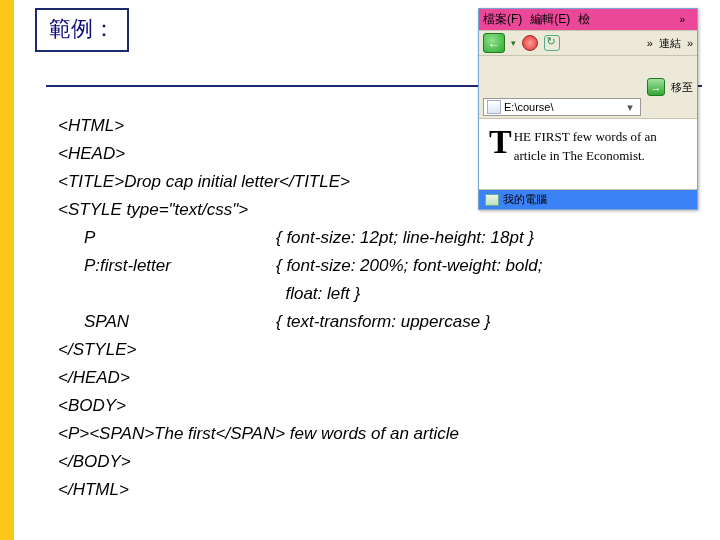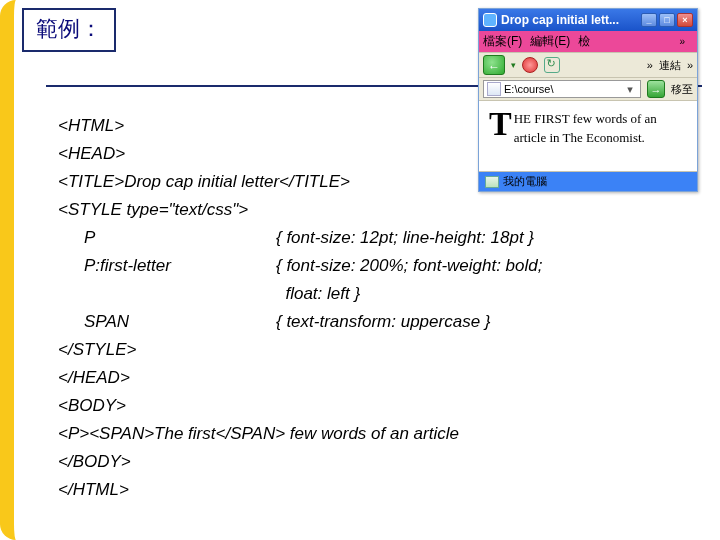--- a/index.html
+++ b/index.html
@@ -1,22 +1,21 @@
 <!DOCTYPE html>
 <html><head>
 <meta charset="utf-8">
 <style>
   * { box-sizing: border-box; margin: 0; padding: 0; }
   html, body { width: 720px; height: 540px; background: #fff; font-family: Verdana, Arial, sans-serif; }
   .slide {
     width: 720px; height: 540px;
     border-left: 14px solid #f9c81a;
     position: relative;
-    padding: 8px 18px 12px 8px;
-    border-radius: 16px;
+    padding: 8px 18px 12px 21px;
   }
   .label-box {
     display: inline-block;
     border: 2px solid #1a2a6c;
     color: #0b0b7a;
     font-size: 22px;
     padding: 4px 12px 6px 12px;
     background: #fff;
   }
   .hr {
@@ -69,21 +68,21 @@
     padding: 2px 4px; gap: 6px;
     font-size: 11px;
     font-family: Tahoma, sans-serif;
   }
   .navbtn { width:22px; height:20px; border-radius:3px; display:flex;align-items:center;justify-content:center; }
   .back { background: radial-gradient(circle at 40% 35%, #8de28d, #2faa2f); border:1px solid #1f7a1f; color:#fff; font-weight:bold; }
   .back::after{content:"←"; font-size:12px;}
   .stop { width:16px;height:16px; background: radial-gradient(#f99,#d33); border:1px solid #a22; border-radius:50%;}
   .refresh {width:16px;height:16px; border:1px solid #5a8; border-radius:3px; position:relative;}
   .refresh::after{content:"↻"; color:#2a8a4a; font-size:11px; position:absolute; left:2px; top:-1px;}
-  .addrbox { flex:1; display:flex; align-items:center; border:1px solid #999; background:#fff; padding:1px 3px; height:18px;}
+  .addrbox { flex:1; display:flex; align-items:center; border:1px solid #999; background:#fff; padding:1px 3px; height:18px;margin-top:40px;}
   .docicn { width:14px; height:14px; border:1px solid #aac; background:linear-gradient(#fff,#dde7f5); margin-right:3px;}
   .addrtxt { flex:1; font-size:11px; white-space:nowrap; overflow:hidden; }
   .dropbtn { width:14px; color:#555; text-align:center; }
   .gobtn { width:18px;height:18px; background:linear-gradient(#9de29d,#35a535); border:1px solid #1f7a1f; border-radius:3px; color:#fff; display:flex;align-items:center;justify-content:center;}
   .gobtn::after{content:"→"; font-size:11px;}
   .linklbl { font-size:11px; color:#000; white-space:nowrap;}
   .content {
     padding: 8px 8px 10px 10px;
     font-family: "Times New Roman", serif;
     font-size: 13px;
@@ -130,29 +129,20 @@
 <div class="slide">
 
   <div class="label-box">
     <span>範例：</span>
   </div>
 
   <div class="hr"></div>
 
   
   <div class="preview">
-    <div class="titlebar">
-      <span class="ie"></span>
-      <span>Drop cap initial lett...</span>
-      <div class="winbtns">
-        <div class="winbtn">_</div>
-        <div class="winbtn">□</div>
-        <div class="winbtn close">×</div>
-      </div>
-    </div>
     <div class="menubar">
       <span>檔案(F)</span>
       <span>編輯(E)</span>
       <span>檢</span>
       <span class="chev">»</span>
       <span class="ext"></span>
     </div>
     <div class="toolbar1">
       <div class="navbtn back"></div>
       <span style="color:#1f7a1f;font-size:9px;">▾</span>

